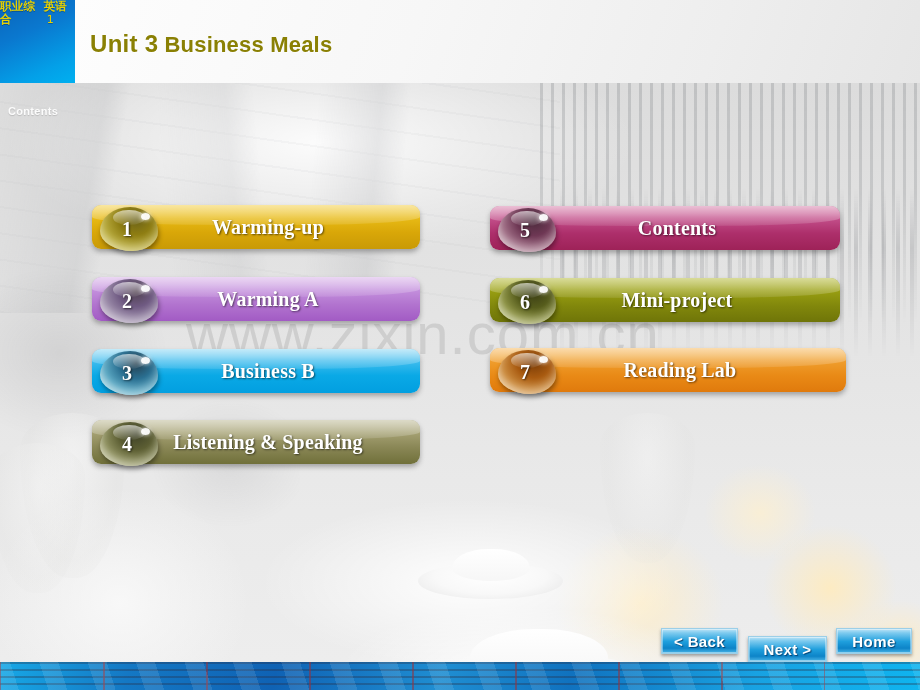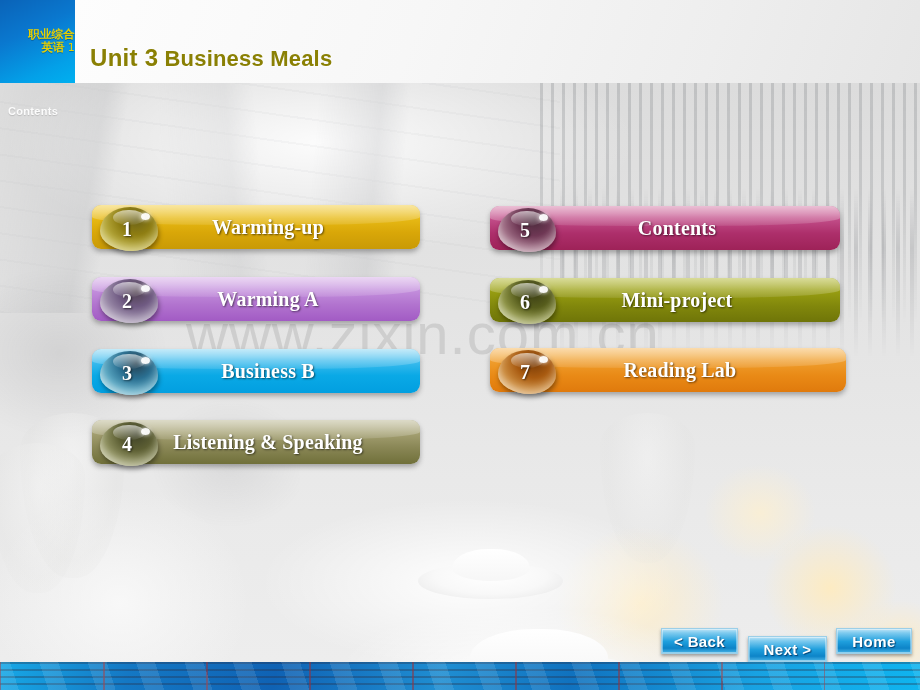--- a/index.html
+++ b/index.html
@@ -86,31 +86,31 @@
     position:absolute;left:0;top:0;width:920px;height:83px;
     background:linear-gradient(180deg,#e4e4e4 0%,#e0e0e0 60%,#dddddd 100%);
   }
   .header-white{
     position:absolute;left:75px;top:0;width:845px;height:83px;
     background:linear-gradient(110deg,#fdfdfd 0%,#f7f7f7 40%,#eeeeee 75%,#e6e6e6 100%);
   }
   .logo-box{
     position:absolute;left:0;top:0;width:75px;height:83px;
     background:linear-gradient(155deg,#0a63b8 0%,#0a78cf 38%,#03a0e8 78%,#00b0f0 100%);
-    display:flex;flex-direction:column;align-items:flex-end;justify-content:center;
+    display:flex;flex-direction:row;align-items:flex-start;justify-content:center;
     line-height:1.12;
   }
   .logo-line{
     color:#e8d100;font-weight:bold;font-size:11.5px;letter-spacing:.2px;
     font-family:"DejaVu Sans","Liberation Sans",sans-serif;
     text-shadow:0 1px 0 rgba(0,0,0,.25);
   }
   .logo-line .num{font-weight:normal;font-size:11px;padding-left:3px;}
   .title{
-    position:absolute;left:90px;top:44px;white-space:nowrap;
+    position:absolute;left:90px;top:30px;white-space:nowrap;
     color:#8a8004;
     text-shadow:1px 1px 1px rgba(255,255,255,.75);
   }
   .title .t-main{font-size:24px;font-weight:bold;letter-spacing:.3px;}
   .title .t-sub{font-size:22px;font-weight:bold;letter-spacing:.2px;padding-left:6px;}
 
   
   .contents{
     position:absolute;left:8px;top:92px;width:58px;
     color:#ffffff;font-size:11px;font-weight:bold;line-height:14px;

